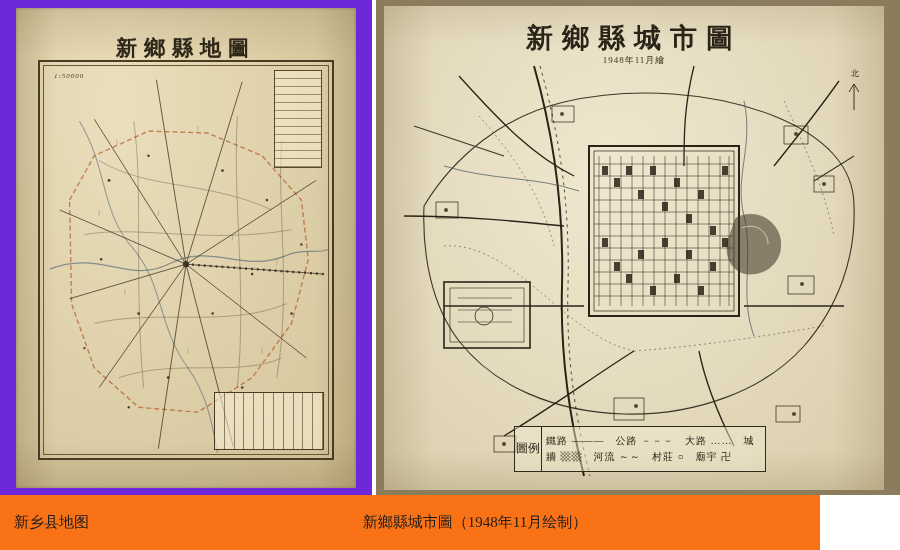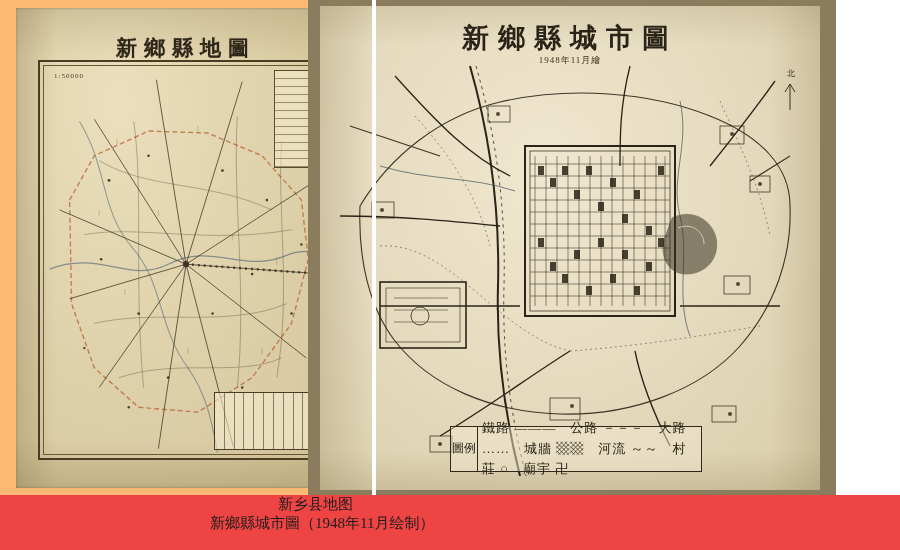--- a/index.html
+++ b/index.html
@@ -26,23 +26,23 @@
     width: 900px;
     height: 495px;
     display: flex;
     flex-direction: row;
   }
   .map-panel {
     position: relative;
     overflow: hidden;
   }
   .panel-left {
-    width: 308px;
+    width: 372px;
     height: 495px;
-    background: #fdba74;
+    background: #6d28d9;
   }
   .panel-right {
     width: 528px;
     height: 495px;
     background: #8a7c5d;
   }
   .divider {
     position: absolute;
     left: 372px;
     top: 0;
@@ -86,20 +86,21 @@
   .left-frame {
     position: absolute;
     left: 22px;
     top: 52px;
     width: 296px;
     height: 400px;
     border: 2px solid #4a3c23;
     box-sizing: border-box;
     background: rgba(255,250,230,0.12);
     overflow: hidden;
+    font-style: italic;
   }
   .left-frame .inner-line {
     position: absolute;
     inset: 3px;
     border: 1px solid #6a5833;
   }
   .scale-note {
     position: absolute;
     left: 14px;
     top: 10px;
@@ -200,45 +201,45 @@
     color: #2a2317;
     display: flex;
     align-items: center;
     justify-content: center;
     text-align: center;
     line-height: 1.1;
   }
   .right-legend .lg-items {
     flex: 1;
     font-family: "Liberation Serif", serif;
-    font-size: 13px;
+    font-size: 10px;
     color: #2a2317;
     padding: 3px 4px;
     line-height: 1.6;
     letter-spacing: 1px;
   }
   .compass {
     position: absolute;
     right: 16px;
     top: 62px;
     width: 26px;
     height: 34px;
     font-family: "Liberation Serif", serif;
     font-size: 8px;
     color: #3a3020;
     text-align: center;
   }
   
   .caption-bar {
     position: relative;
-    width: 900px;
+    width: 820px;
     height: 55px;
-    background: #ef4444;
+    background: #f97316;
     display: flex;
-    flex-direction: column;
+    flex-direction: row;
     align-items: center;
   }
   .caption {
     font-family: "Liberation Serif", serif;
     font-size: 15px;
     color: #1d1d1d;
   }
   .caption-left {
     width: 372px;
     padding-left: 14px;

